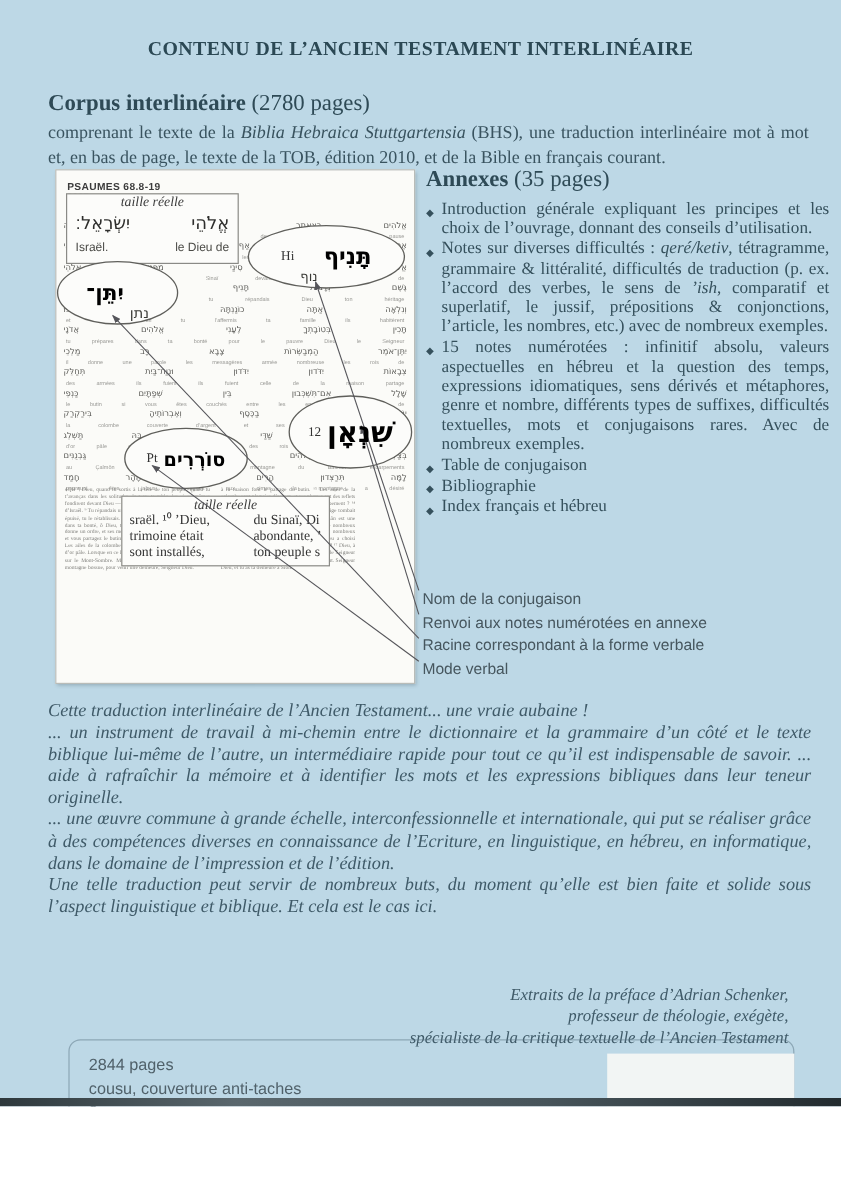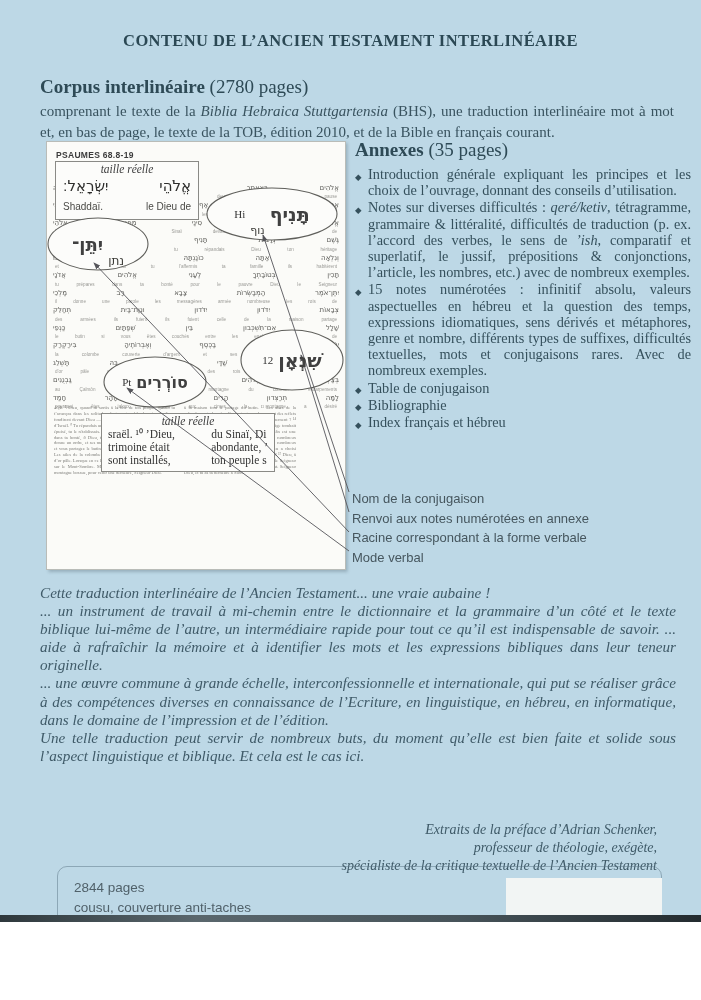--- a/index.html
+++ b/index.html
@@ -33,26 +33,26 @@
   .box2{left:54px;top:271px;width:172px;height:57px;}
   .box2 .row{display:flex;justify-content:space-between;padding:0 6px;}
   .box2 .col{font-size:11.5px;line-height:13px;color:#333;}
   .fn{position:absolute;top:263px;font-size:4.6px;line-height:5.9px;color:#7e7e7a;
       text-align:justify;height:144px;overflow:hidden;}
   .fn-left{left:7px;width:121px;}
   .fn-right{left:137px;width:112px;}
   
   .annot-svg{position:absolute;left:0;top:0;z-index:4;pointer-events:none;}
   .oval-text{position:absolute;z-index:5;display:flex;align-items:center;justify-content:center;gap:5px;}
-  .oval-text .form{font-family:"DejaVu Sans",sans-serif;font-weight:600;color:#404040;text-align:center;}
+  .oval-text .form{font-family:"DejaVu Sans",sans-serif;font-weight:600;color:#000000;text-align:center;}
   .oval-text .root{font-family:"DejaVu Sans",sans-serif;color:#3a3a36;margin-top:33px;}
   .oval-text .tag{font-family:"Liberation Serif",serif;color:#333;}
   .ov1{left:50px;top:223px;width:96px;height:42px;}  .ov1 .form{font-size:18px;} .ov1 .root{font-size:12px;}
   .ov2{left:210px;top:193px;width:124px;height:42px;} .ov2 .form{font-size:19px;} .ov2 .root{font-size:11px;} .ov2 .tag{font-size:11px;}
-  .ov3{left:244px;top:336px;width:96px;height:48px;}  .ov3 .form{font-size:19px;} .ov3 .tag{font-size:11px;}
+  .ov3{left:244px;top:336px;width:96px;height:48px;}  .ov3 .form{font-size:24px;} .ov3 .tag{font-size:11px;}
   .ov4{left:107px;top:361px;width:96px;height:42px;}  .ov4 .form{font-size:16px;} .ov4 .tag{font-size:11px;}
   
   .annexes{position:absolute;left:355px;top:139px;width:336px;color:#35505c;}
   .annexes-heading{font-size:19px;color:#2e4a56;}
   .annexes-heading b{font-weight:bold;}
   .annexes-list{margin-top:5px;}
   .annex-item{position:relative;padding-left:13px;font-size:14.3px;line-height:16.2px;
               text-align:justify;margin-bottom:1px;}
   .annex-item .bullet{position:absolute;left:0;top:2.5px;font-size:8.5px;}
   
@@ -122,21 +122,21 @@
         <div class="g-row">au Çalmôn  montagne de  Dieu  montagne du  Bashân  escarpements</div>
         <div class="h-row">לָמָּה תְּרַצְּדוּן הָרִים גַּבְנֻנִּים הָהָר חָמַד</div>
         <div class="g-row">pourquoi  êtes jaloux  montagnes  aux cimes  la montagne  a désiré</div>
       </div>
 
     <div class="tr-box box1">
       <div class="size-label">taille réelle</div>
       <div class="row">
         <span style="text-align:left;">
           <span class="heb">יִשְׂרָאֵל׃</span><br>
-          <span class="gloss">Shaddaï.</span>
+          <span class="gloss">Israël.</span>
         </span>
         <span style="text-align:right;">
           <span class="heb">אֱלֹהֵי</span><br>
           <span class="gloss">le Dieu de</span>
         </span>
       </div>
     </div>
 
     <div class="tr-box box2">
       <div class="size-label">taille réelle</div>

